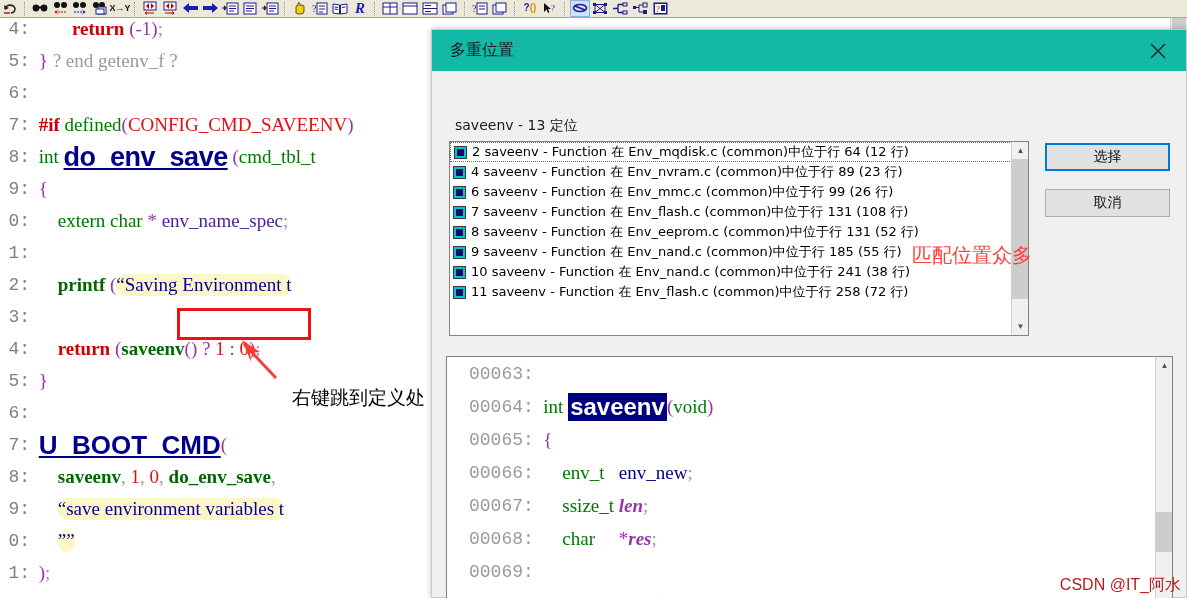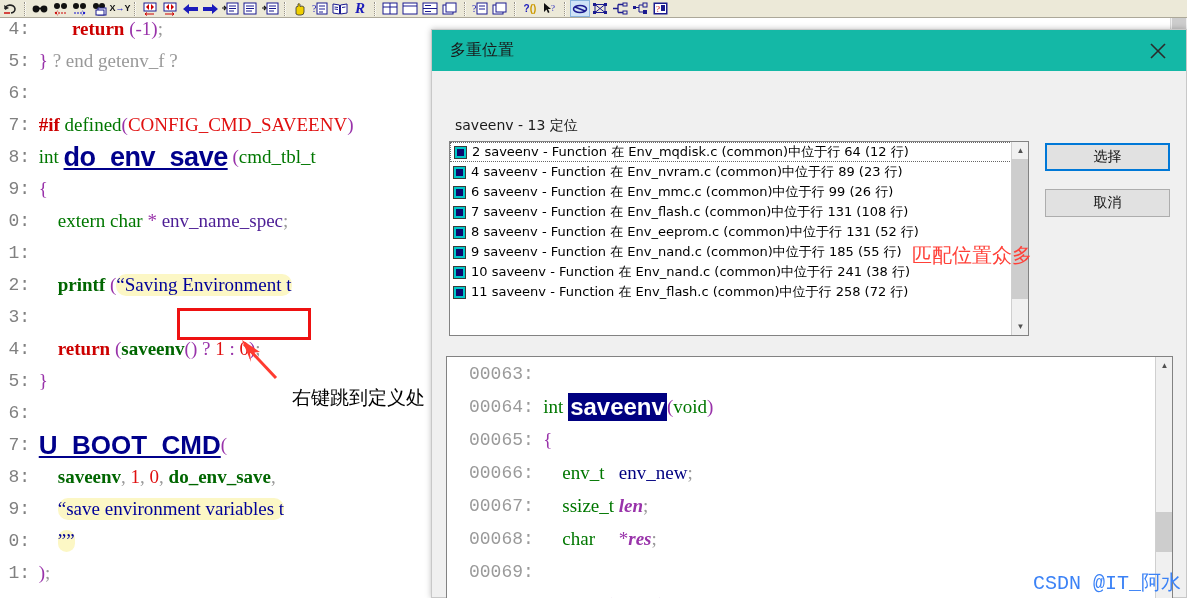--- a/index.html
+++ b/index.html
@@ -12,21 +12,21 @@
   }
 
   
   #toolbar {
     position: absolute; left: 0; top: 0;
     width: 1187px; height: 18px;
     background: #ece9d8;
     border-bottom: 1px solid #aca899;
     display: flex; align-items: center;
   }
-  .tb-group { display: flex; align-items: center; height: 18px; }
+  .tb-group { display: flex; height: 18px; }
   .tb-sep {
     width: 2px; height: 14px; margin: 0 4px;
     border-left: 1px dotted #9a958a;
     border-right: 1px dotted #ffffff;
   }
   .tb-btn {
     width: 20px; height: 17px;
     display: flex; align-items: center; justify-content: center;
     font-size: 11px; line-height: 1;
     color: #1b1b8f;
@@ -267,22 +267,22 @@
     color: #505050; font-size: 8px;
   }
   #pv-scroll .thumb {
     position: absolute; left: 0; top: 155px;
     width: 17px; height: 40px;
     background: #cdcdcd;
   }
 
   #watermark {
     position: absolute; right: 6px; bottom: 2px;
-    color: #3b82f6; font-size: 20px;
-    font-family: Liberation Mono, monospace;
+    color: #b91c1c; font-size: 16px;
+    font-family: Liberation Sans, sans-serif;
   }
 </style>
 </head>
 <body>
 
 <div id="toolbar">
   <div class="tb-group">
     <div class="tb-btn">
       <svg width="14" height="13" viewBox="0 0 14 13">
           <path d="M2 7 A5 4 0 1 1 8 11" stroke="#222" stroke-width="1.6" fill="none"></path>

